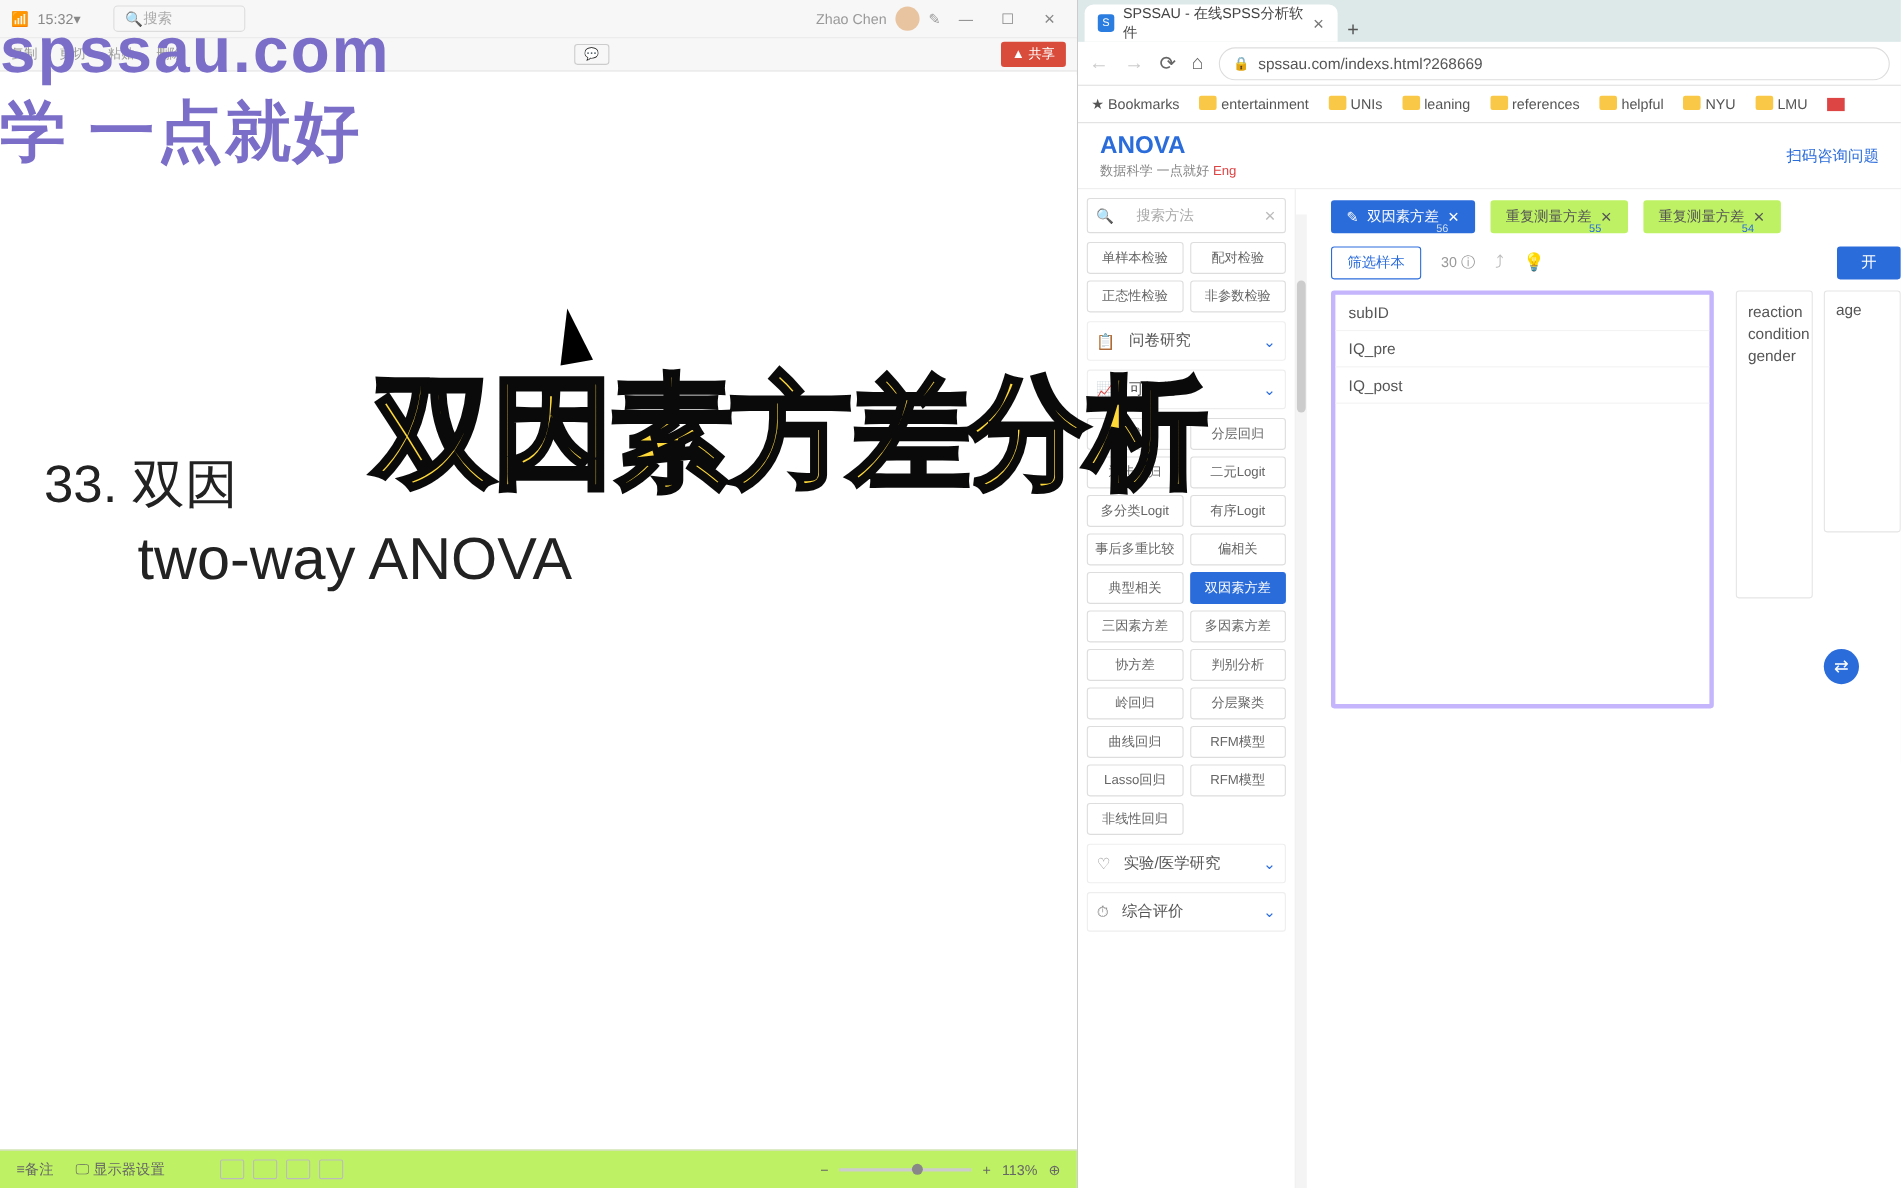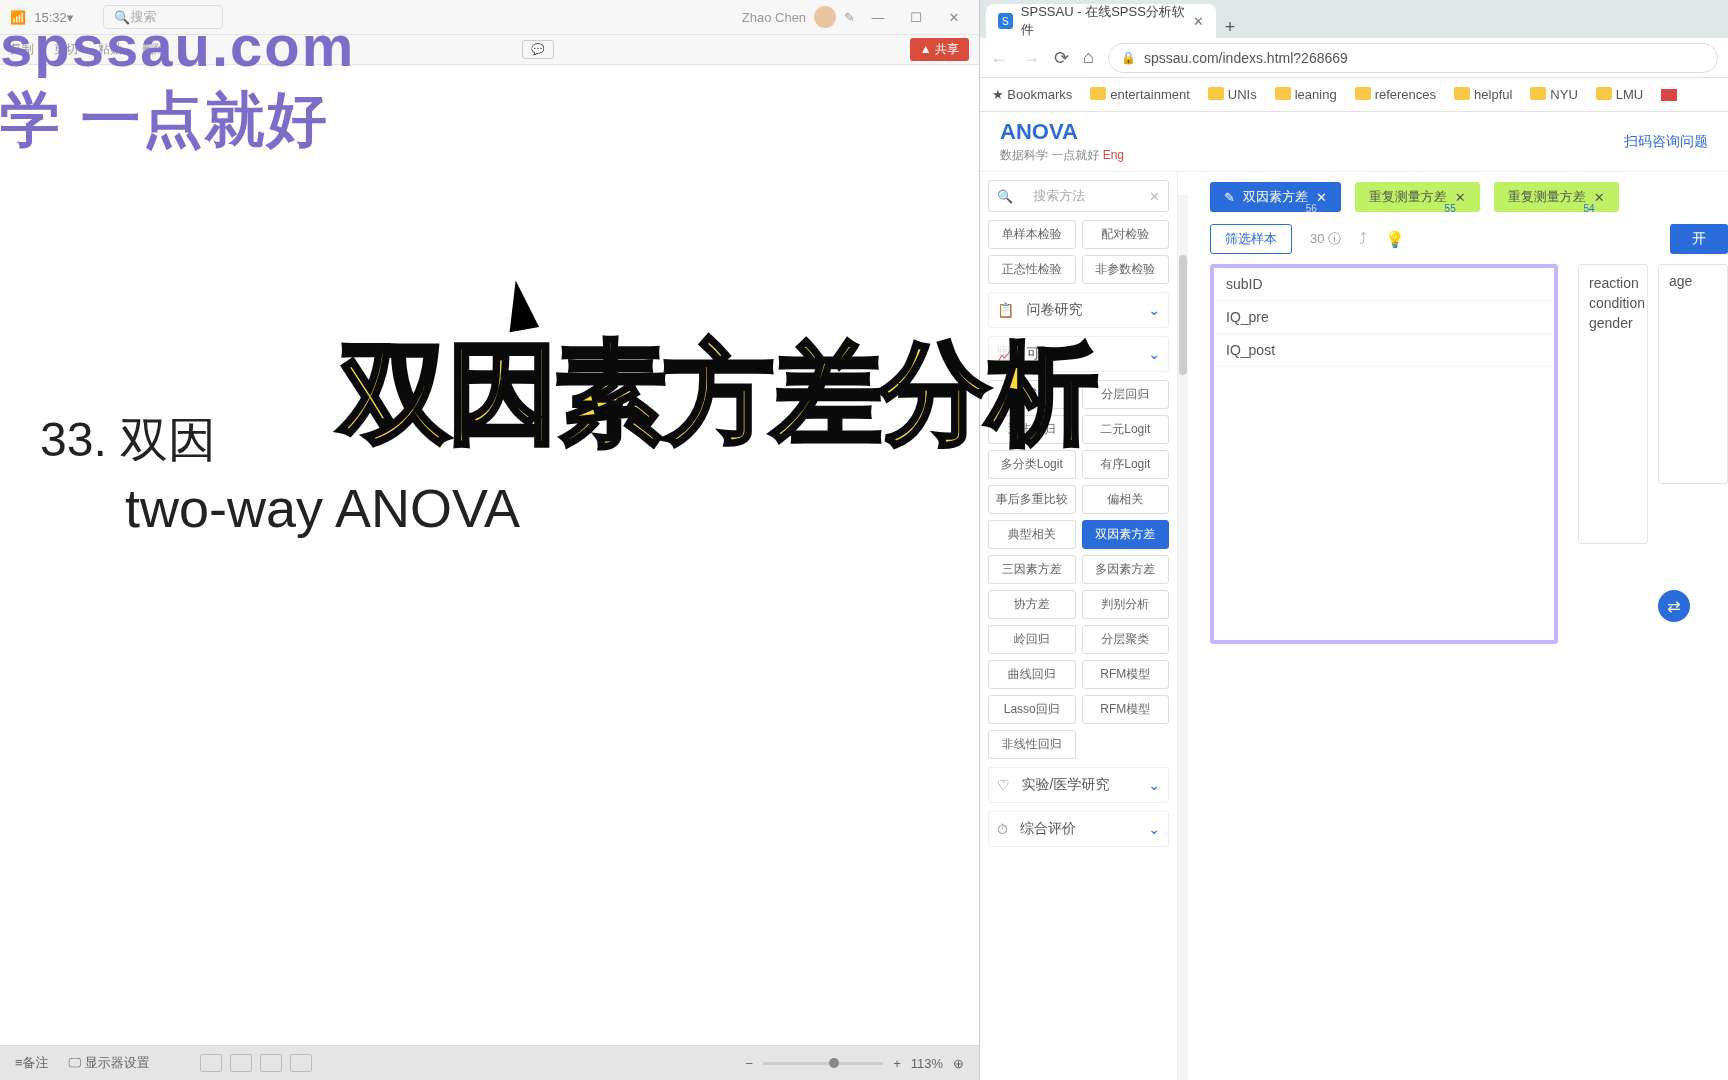--- a/index.html
+++ b/index.html
@@ -16,21 +16,21 @@
 .left-menus .chat-btn{border:1px solid #ccc;padding:2px 8px;border-radius:3px;color:#888;font-size:11px}
 .overlay-text{position:absolute;color:#7a6ec9;font-size:58px;font-weight:bold;letter-spacing:2px}
 .overlay-url{top:12px;left:0}
 .overlay-cn{top:80px;left:0;font-size:60px}
 .slide-area{position:absolute;top:68px;left:0;right:0;bottom:35px;background:#fff}
 .slide-content{position:absolute;top:340px;left:40px;color:#222}
 .slide-title{font-size:48px;font-weight:400}
 .slide-sub{font-size:54px;font-weight:300;margin-left:85px;margin-top:5px}
 .big-overlay{position:absolute;top:320px;left:340px;font-size:110px;font-weight:900;color:#ffd938;-webkit-text-stroke:4px #0a0a0a;letter-spacing:-2px;z-index:50}
 .speech-tail{position:absolute;top:280px;left:505px;width:0;height:0;border-left:15px solid transparent;border-right:15px solid transparent;border-bottom:50px solid #000;transform:rotate(-10deg)}
-.left-statusbar{position:absolute;bottom:0;left:0;right:0;height:35px;background:#e5e5e5;border-top:1px solid #ddd;display:flex;align-items:center;padding:16px 15px;font-size:13px;color:#666;gap:20px}
+.left-statusbar{position:absolute;bottom:0;left:0;right:0;height:35px;background:#bef264;border-top:1px solid #ddd;display:flex;align-items:center;padding:16px 15px;font-size:13px;color:#666;gap:20px}
 .left-statusbar .views{display:flex;gap:8px;margin-left:30px}
 .left-statusbar .viewbtn{width:22px;height:18px;border:1px solid #bbb;border-radius:2px}
 .left-statusbar .zoom{margin-left:auto;display:flex;align-items:center;gap:10px}
 .left-statusbar .slider{width:120px;height:3px;background:#ccc;position:relative}
 .left-statusbar .slider::after{content:"";position:absolute;width:10px;height:10px;background:#888;border-radius:50%;top:-4px;left:55%}
 
 .right-app{position:absolute;right:0;top:0;width:748px;height:1080px;background:#fff}
 .browser-tab-bar{height:38px;background:#dde8e8;display:flex;align-items:flex-end}
 .browser-tab{background:#fff;height:34px;border-radius:8px 8px 0 0;display:flex;align-items:center;padding:0 12px;font-size:13px;color:#444;margin-left:6px;width:230px;gap:8px}
 .browser-tab .favicon{width:16px;height:16px;background:#2b7de0;border-radius:3px;color:#fff;font-size:10px;display:flex;align-items:center;justify-content:center}

